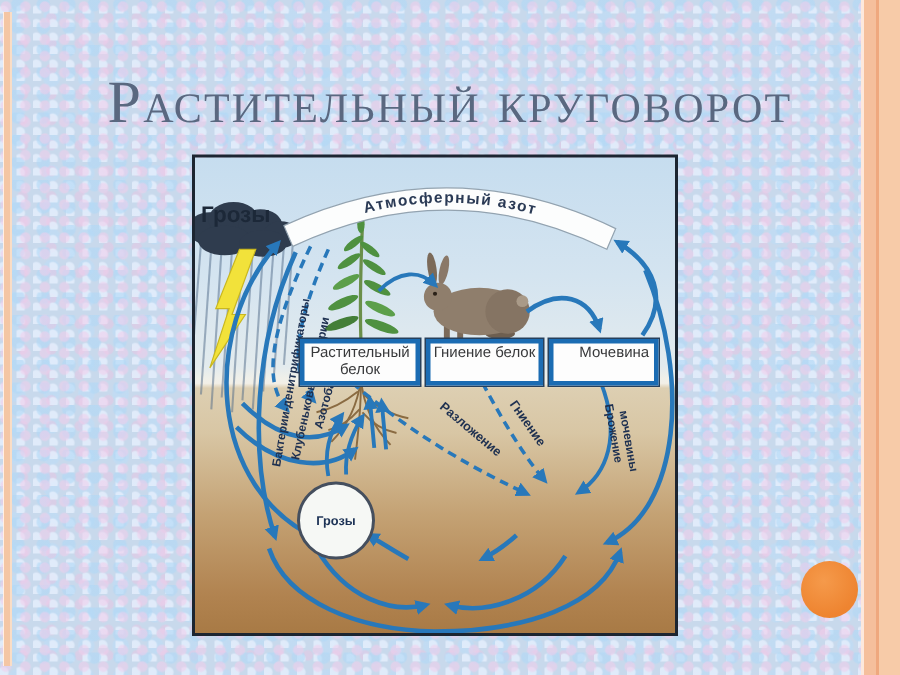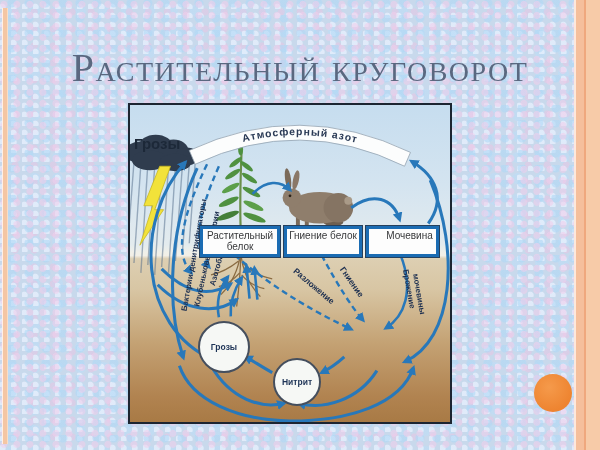--- a/index.html
+++ b/index.html
@@ -196,18 +196,15 @@
   <div class="nbox" style="left:154px;top:121px;width:78px;">
     <span>Гниение белок</span>
   </div>
   <div class="nbox" style="left:236px;top:121px;width:73px;padding-left:15px;">
     <span>Мочевина</span>
   </div>
 
   <div class="ncircle" style="left:68px;top:216px;width:52px;height:52px;">
     <span>Грозы</span>
   </div>
-  <div class="ncircle" style="left:143px;top:253px;width:48px;height:48px;">
-    <span>Нитрит</span>
-  </div>
 </div>
 
 <div class="accent-dot"></div>
 
 </body></html>

